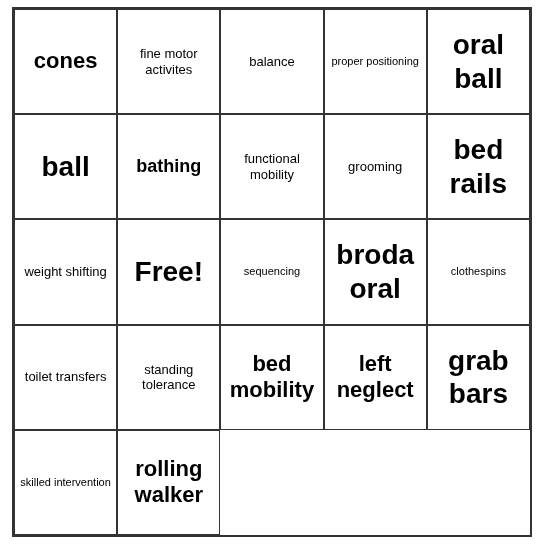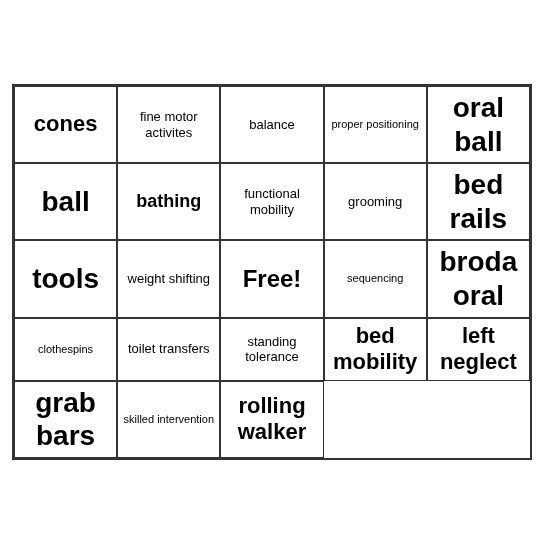--- a/index.html
+++ b/index.html
@@ -13,21 +13,21 @@
       display: flex;
       justify-content: center;
       align-items: center;
       width: 544px;
       height: 544px;
       font-family: Arial, sans-serif;
     }
 
     .bingo-container {
       width: 520px;
-      height: 376px;
+      height: 530px;
       border: 2px solid #333;
     }
 
     .bingo-grid {
       display: grid;
       grid-template-columns: repeat(5, 1fr);
       grid-template-rows: repeat(5, 1fr);
       width: 100%;
       height: 100%;
     }
@@ -59,21 +59,21 @@
     .bingo-cell.medium-lg span {
       font-size: 18px;
       font-weight: bold;
     }
 
     .bingo-cell.small span {
       font-size: 11px;
     }
 
     .bingo-cell.free span {
-      font-size: 24px;
+      font-size: 28px;
       font-weight: bold;
     }
   </style>
 </head>
 <body>
 
 <div class="bingo-container">
   <div class="bingo-grid">
   <div class="bingo-cell medium">
         <span>cones</span>
@@ -97,23 +97,20 @@
         <span>bathing</span>
       </div>
       <div class="bingo-cell">
         <span>functional mobility</span>
       </div>
       <div class="bingo-cell">
         <span>grooming</span>
       </div>
       <div class="bingo-cell large">
         <span>bed rails</span>
-      </div>
-      <div class="bingo-cell large">
-        <span>tools</span>
       </div>
       <div class="bingo-cell">
         <span>weight shifting</span>
       </div>
       <div class="bingo-cell free">
         <span>Free!</span>
       </div>
       <div class="bingo-cell small">
         <span>sequencing</span>
       </div>

